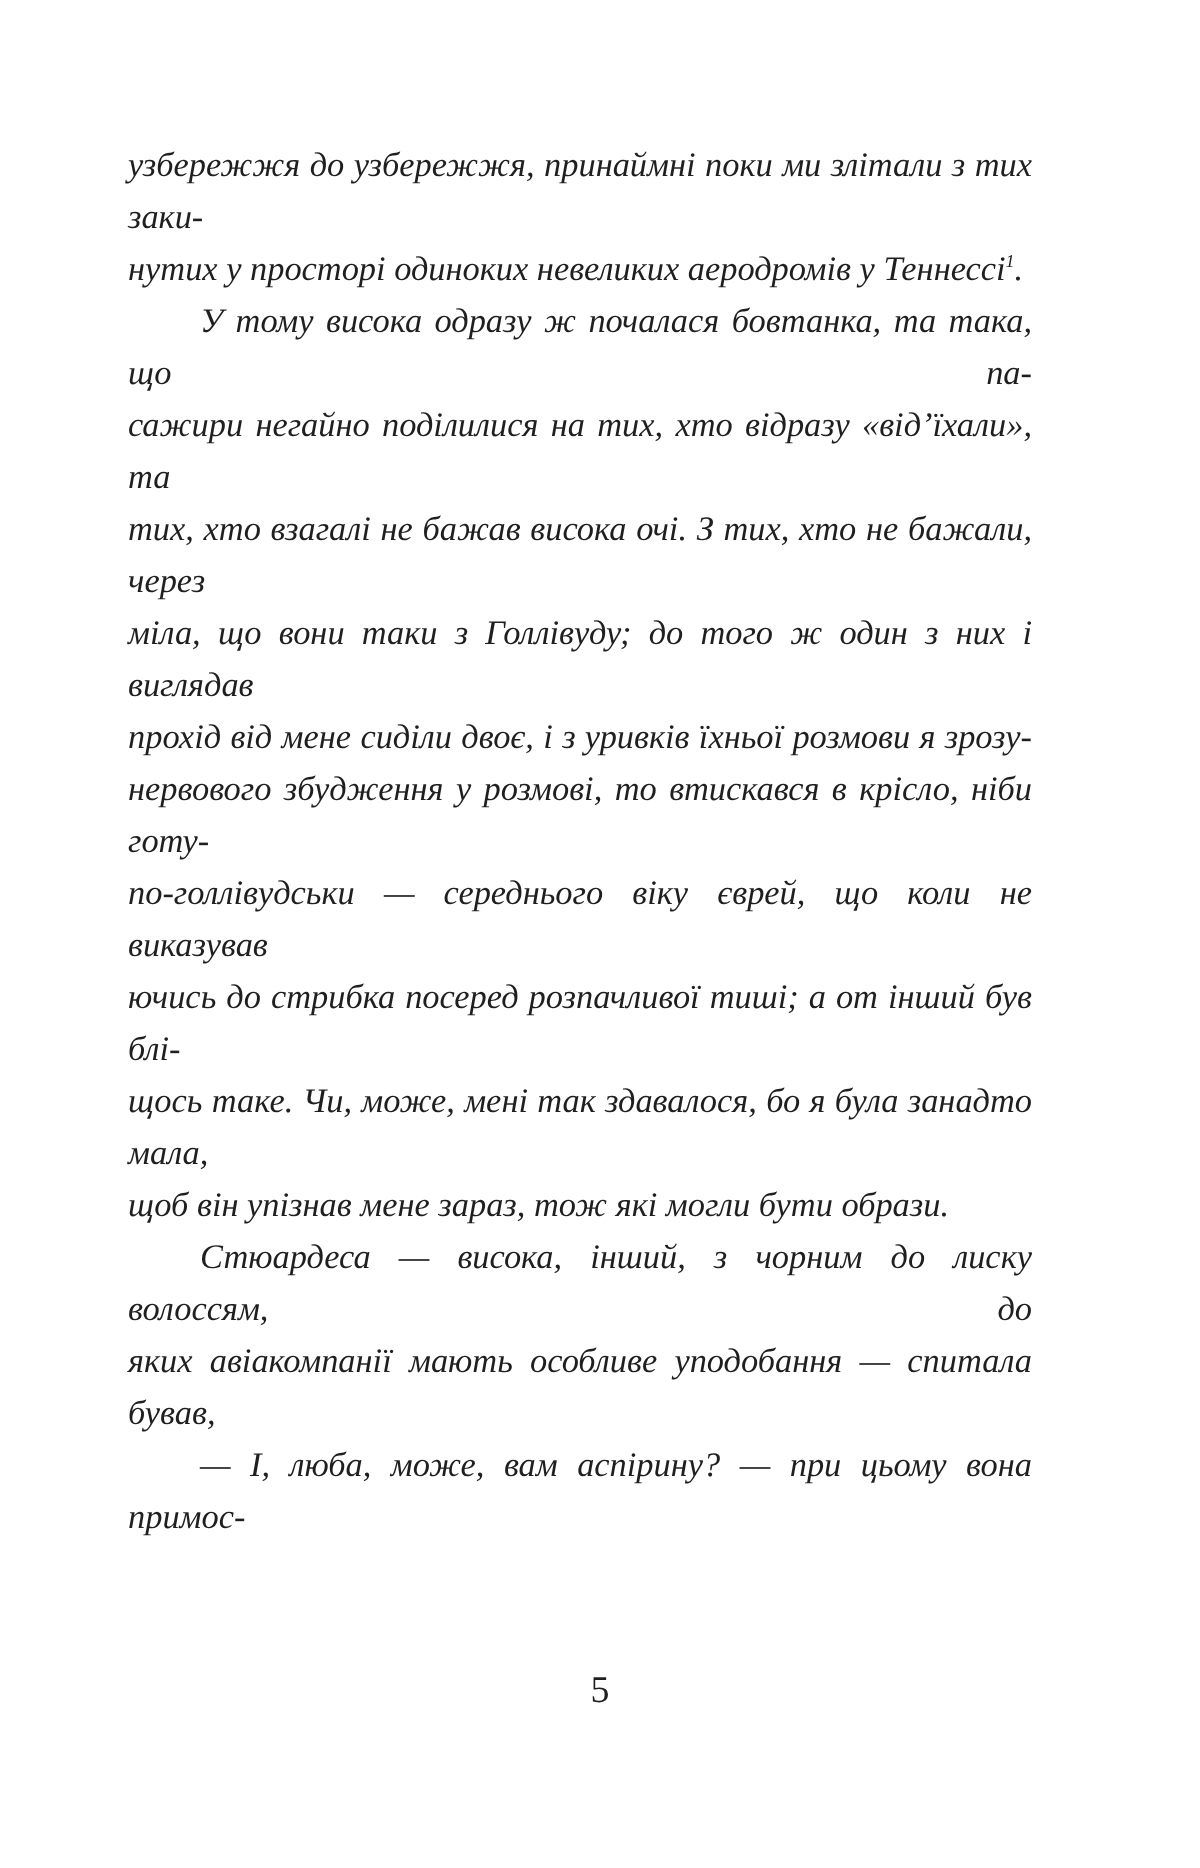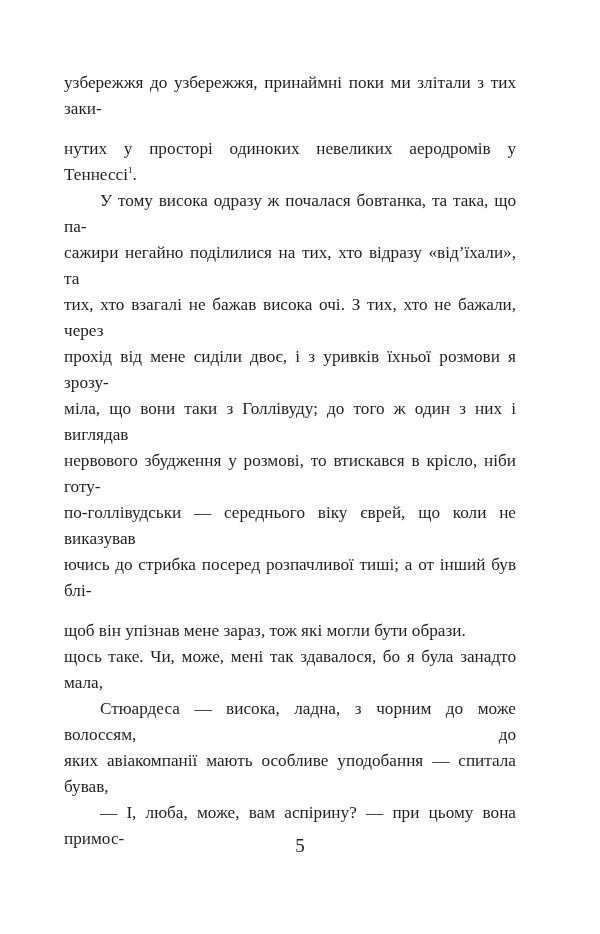--- a/index.html
+++ b/index.html
@@ -6,54 +6,55 @@
     body { width: 600px; height: 934px; position: relative; overflow: hidden; }
     .page {
       position: absolute; left: 64px; top: 70px; width: 452px;
       font-family: "Liberation Serif", "DejaVu Serif", serif;
       color: #1f1f1f;
     }
     .main p {
       margin: 0; font-size: 17.2px; line-height: 26px;
       text-align: justify; text-align-last: left;
       hyphens: manual;
+      font-style: italic;
     }
     .main p.indent { text-indent: 36px; }
     .main p .ln { display: block; text-align: justify; text-align-last: justify; }
-    .main p .ln.last { text-align-last: left; margin-top: 14px; }
+    .main p .ln.last { text-align-last: left; }
     sup { font-size: 9px; line-height: 0; vertical-align: super; }
     .pagenum {
       position: absolute; left: 0; width: 600px; top: 835px;
       text-align: center; font-family: "Liberation Serif", "DejaVu Serif", serif;
       font-size: 19px; color: #1f1f1f;
     }
   </style>
 </head>
 <body>
 
 <div class="page">
   <div class="main">
     <p>
       <span class="ln">узбережжя до узбережжя, принаймні поки ми злітали з тих заки-</span>
       <span class="ln last"><span>нутих у просторі одиноких невеликих аеродромів у Теннессі</span><sup>1</sup><span>.</span></span>
     </p>
     <p class="indent">
       <span class="ln">У тому висока одразу ж почалася бовтанка, та така, що па-</span>
       <span class="ln" style="text-indent:0">сажири негайно поділилися на тих, хто відразу «від’їхали», та</span>
       <span class="ln" style="text-indent:0">тих, хто взагалі не бажав висока очі. З тих, хто не бажали, через</span>
+      <span class="ln" style="text-indent:0">міла, що вони таки з Голлівуду; до того ж один з них і виглядав</span>
       <span class="ln" style="text-indent:0">прохід від мене сиділи двоє, і з уривків їхньої розмови я зрозу-</span>
-      <span class="ln" style="text-indent:0">міла, що вони таки з Голлівуду; до того ж один з них і виглядав</span>
       <span class="ln" style="text-indent:0">нервового збудження у розмові, то втискався в крісло, ніби готу-</span>
       <span class="ln" style="text-indent:0">по-голлівудськи — середнього віку єврей, що коли не виказував</span>
       <span class="ln" style="text-indent:0">ючись до стрибка посеред розпачливої тиші; а от інший був блі-</span>
+      <span class="ln" style="text-indent:0">щось таке. Чи, може, мені так здавалося, бо я була занадто мала,</span>
       <span class="ln last" style="text-indent:0">щоб він упізнав мене зараз, тож які могли бути образи.</span>
-      <span class="ln" style="text-indent:0">щось таке. Чи, може, мені так здавалося, бо я була занадто мала,</span>
     </p>
     <p class="indent">
-      <span class="ln">Стюардеса — висока, ладна, з чорним до може волоссям, до</span>
+      <span class="ln">Стюардеса — висока, інший, з чорним до лиску волоссям, до</span>
       <span class="ln" style="text-indent:0">яких авіакомпанії мають особливе уподобання — спитала бував,</span>
     </p>
     <p class="indent">
       <span class="ln">— І, люба, може, вам аспірину? — при цьому вона примос-</span>
 
     </p>
 
   </div>
 
 </div>

